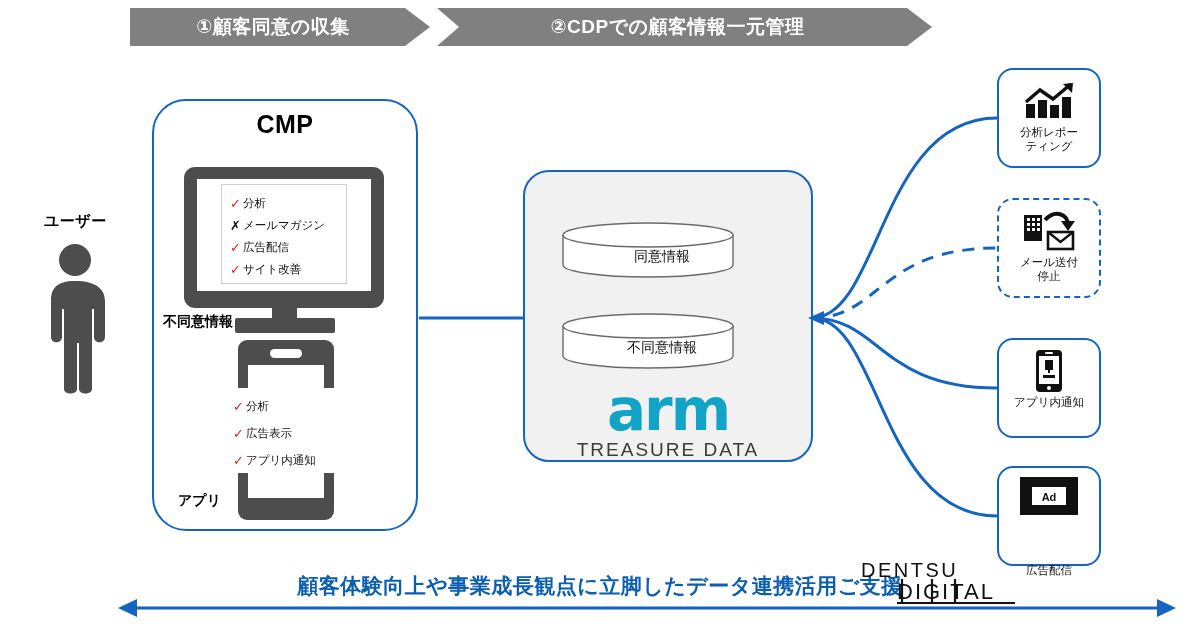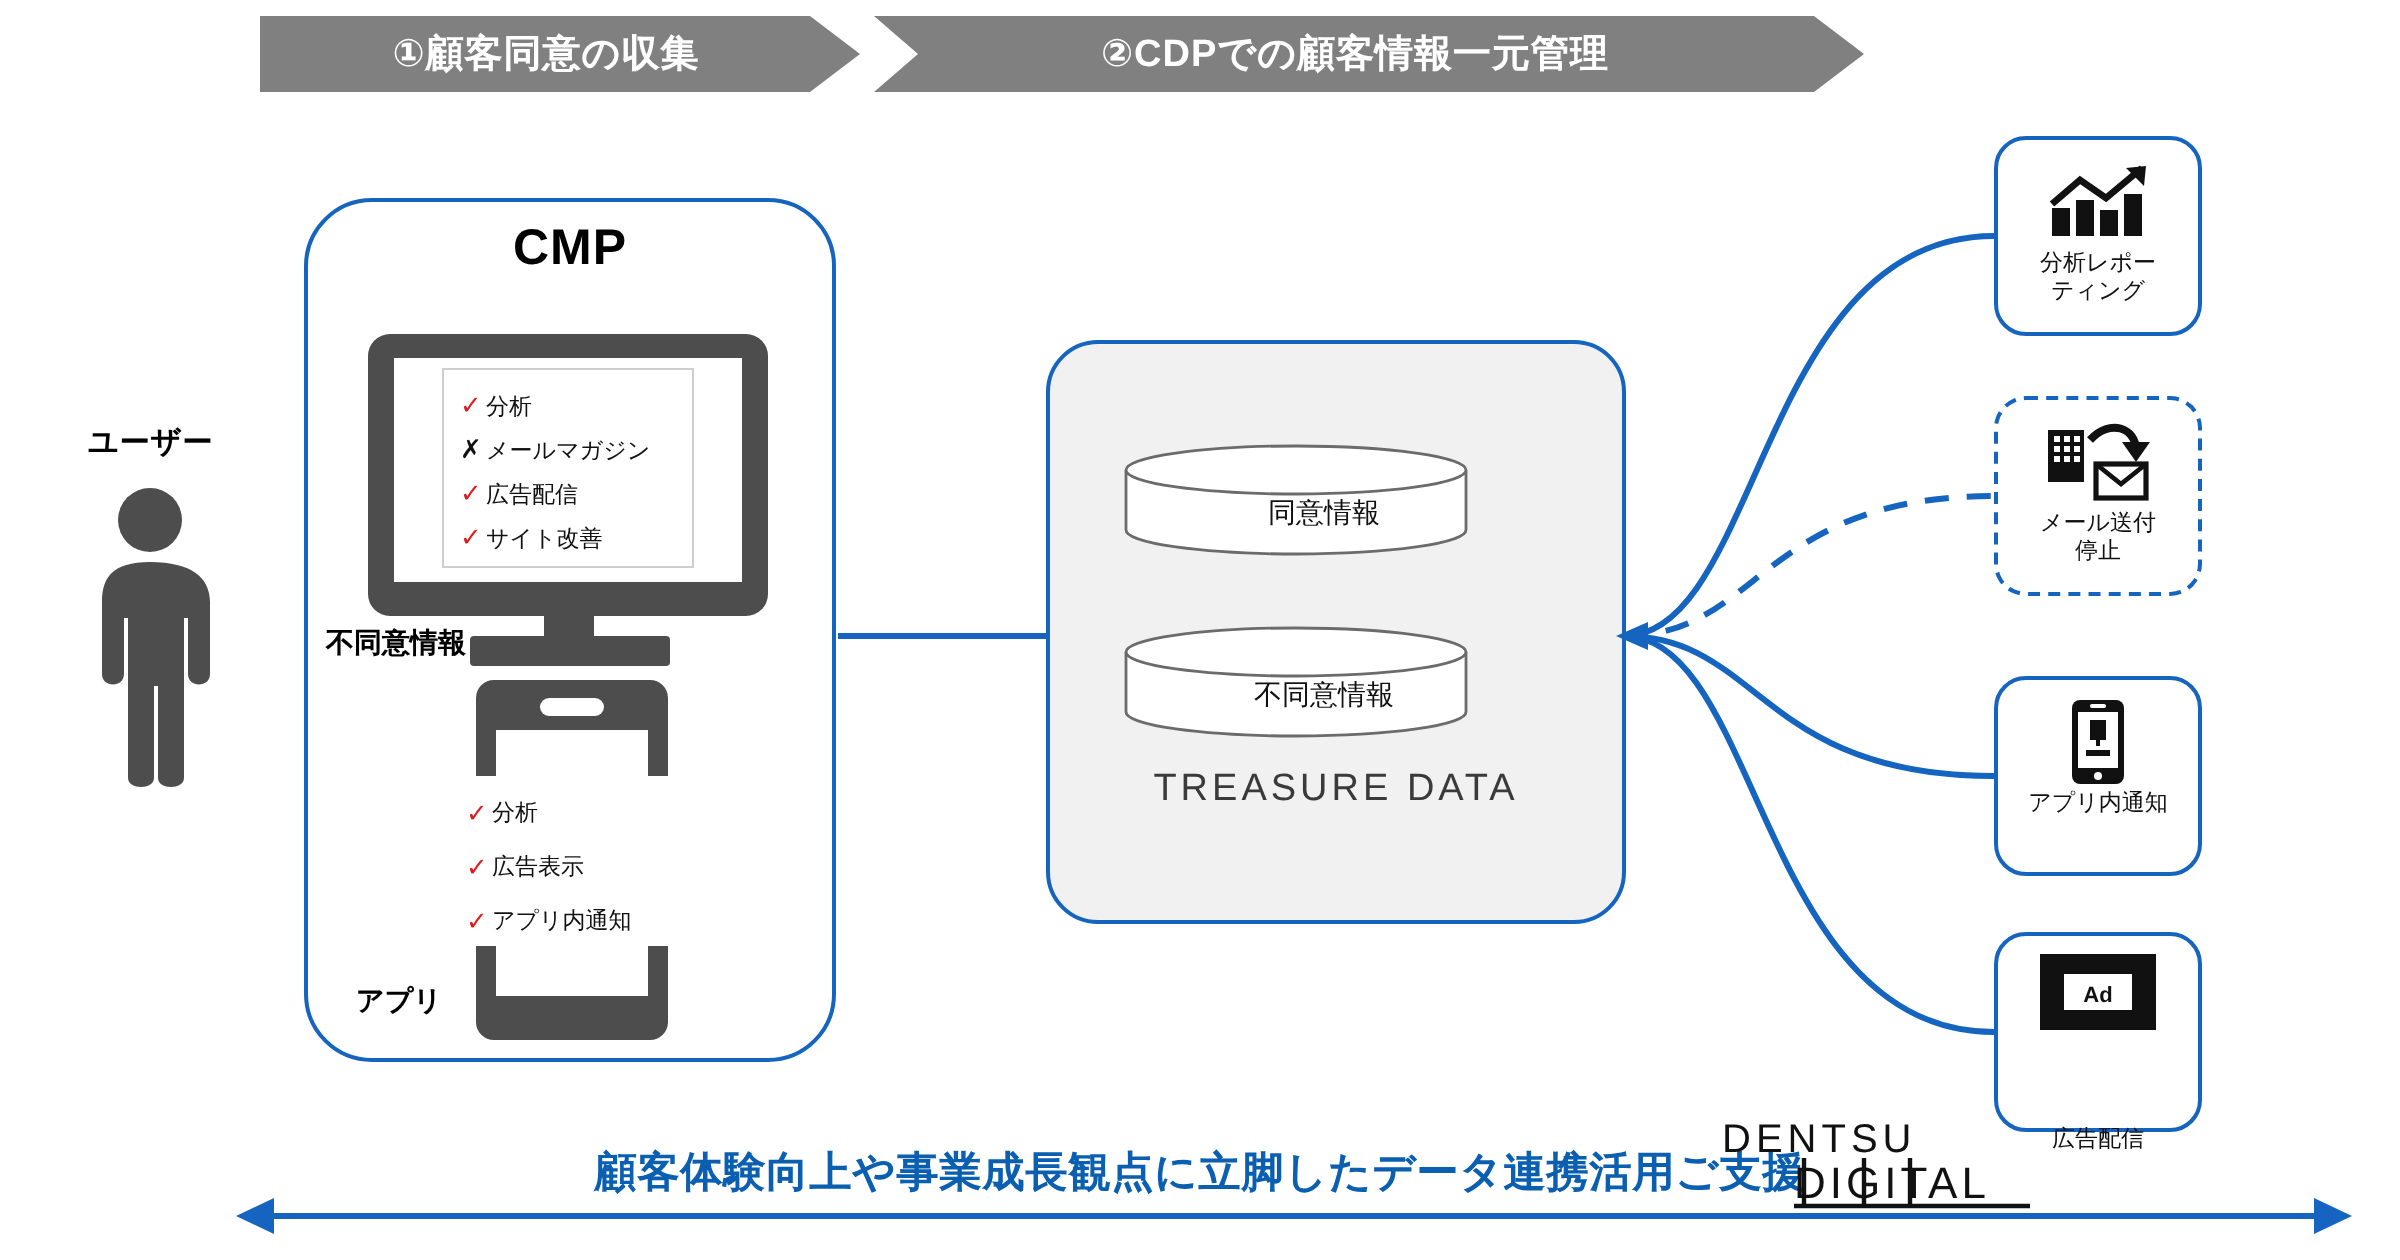--- a/index.html
+++ b/index.html
@@ -460,20 +460,21 @@
 
   <div class="cyl" id="cyl-nonconsent">
     <svg viewBox="0 0 172 56" preserveAspectRatio="none" style="position:absolute;inset:0;width:100%;height:100%;">
       <path d="M1,13 L1,43 A85,12 0 0 0 171,43 L171,13" fill="#ffffff" stroke="#6b6b6b" stroke-width="1.4"></path>
       <ellipse cx="86" cy="13" rx="85" ry="12" fill="#ffffff" stroke="#6b6b6b" stroke-width="1.4"></ellipse>
     </svg>
     <div class="cyl-txt">不同意情報</div>
   </div>
 
   <div id="arm-logo">
+    <div id="arm-wordmark">arm</div>
     <div id="arm-sub">TREASURE DATA</div>
   </div>
 
   <svg id="wires" viewBox="0 0 1200 630">
 
     <line x1="419" y1="318" x2="524" y2="318" stroke="#1565c0" stroke-width="3"></line>
 
     <polygon points="808,318 824,311 824,325" fill="#1565c0"></polygon>
 
     <path d="M812,318 C880,318 880,118 997,118" fill="none" stroke="#1565c0" stroke-width="3"></path>

